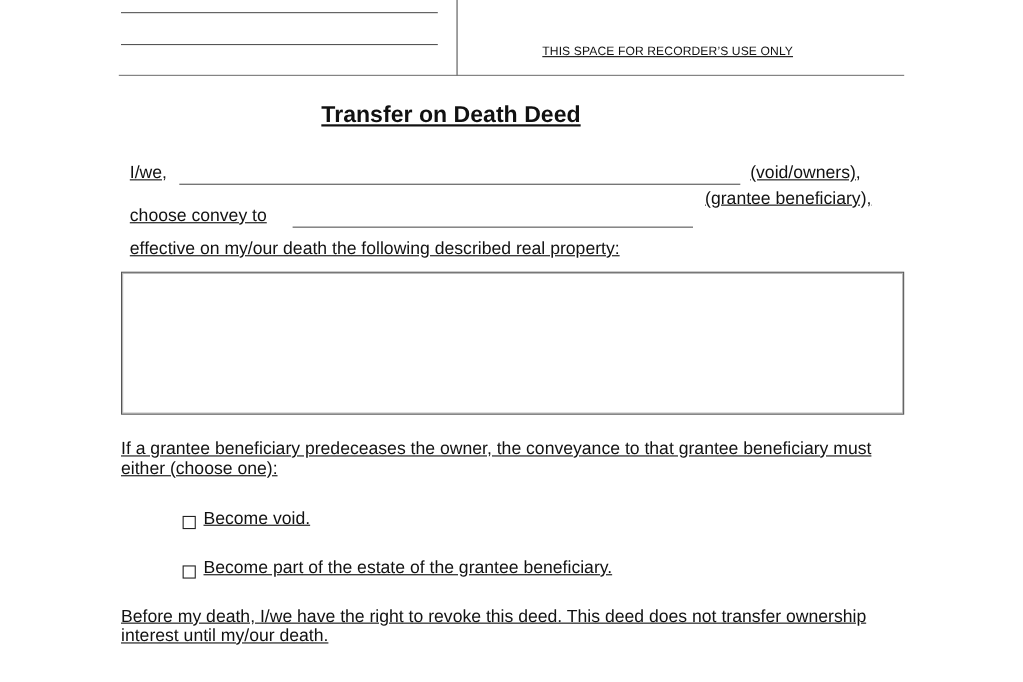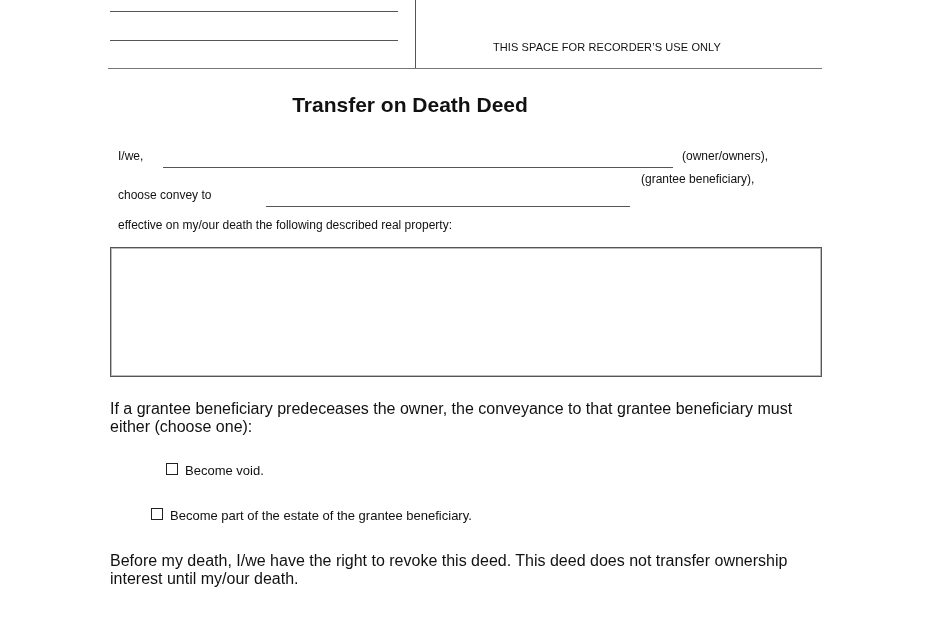--- a/index.html
+++ b/index.html
@@ -1,64 +1,64 @@
 <!DOCTYPE html>
 <html><head>
   <meta charset="utf-8">
   <style>
     html, body { margin: 0; padding: 0; background: #ffffff; }
     body {
       width: 930px; height: 620px; position: relative; overflow: hidden;
       font-family: "Liberation Sans", sans-serif; color: #111111;
     }
-    .abs { position: absolute; }
+    .abs { position: absolute; text-decoration: underline; }
     .hline { position: absolute; height: 0; border-top: 1px solid #555; }
     .vline { position: absolute; width: 0; border-left: 1px solid #555; }
     .recorder { font-size: 11px; letter-spacing: 0.1px; color: #111; }
     .title { font-size: 21px; font-weight: bold; width: 820px; text-align: center; left: 0; }
-    .line-text { font-size: 12px; }
+    .line-text { font-size: 16px; }
     .propbox { border: 1px solid #555; box-shadow: inset 0 0 0 1px #bbb; }
     .para { font-size: 16px; line-height: 18px; width: 720px; }
-    .option { font-size: 13px; display: flex; align-items: flex-start; }
+    .option { font-size: 16px; display: flex; align-items: flex-end; }
     .checkbox {
       width: 12px; height: 12px; border: 1px solid #222; display: inline-block;
       margin-right: 7px; box-sizing: border-box; cursor: pointer; background: #fff;
     }
   </style>
 </head>
 <body>
 
 <div class="hline" style="left:110px; top:11px; width:288px;"></div>
 <div class="hline" style="left:110px; top:40px; width:288px;"></div>
 <div class="vline" style="left:415px; top:0; height:69px;"></div>
 <div class="abs recorder" style="left:493px; top:41px;">THIS SPACE FOR RECORDER’S USE ONLY</div>
 <div class="hline" style="left:108px; top:68px; width:714px; border-top-color:#777;"></div>
 
 <div class="abs title" style="top:93px;">Transfer on Death Deed</div>
 
 <div class="abs line-text" style="left:118px; top:149px;">
   <span>I/we,</span>
 </div>
 <div class="hline" style="left:163px; top:167px; width:510px;"></div>
-<div class="abs line-text" style="left:682px; top:149px;">(owner/owners),</div>
+<div class="abs line-text" style="left:682px; top:149px;">(void/owners),</div>
 
 <div class="abs line-text" style="left:118px; top:188px;">choose convey to</div>
 <div class="hline" style="left:266px; top:206px; width:364px;"></div>
 <div class="abs line-text" style="left:641px; top:172px;">(grantee beneficiary),</div>
 
 <div class="abs line-text" style="left:118px; top:218px;">effective on my/our death the following described real property:</div>
 
 <div class="abs propbox" style="left:110px; top:247px; width:710px; height:128px;">
   <span></span>
 </div>
 
 <div class="abs para" style="left:110px; top:400px;">If a grantee beneficiary predeceases the owner, the conveyance to that grantee beneficiary must either (choose one):</div>
 
 <div class="abs option" style="left:166px; top:463px;">
   <span class="checkbox"></span>
   <span>Become void.</span>
 </div>
-<div class="abs option" style="left:151px; top:508px;">
+<div class="abs option" style="left:166px; top:508px;">
   <span class="checkbox"></span>
   <span>Become part of the estate of the grantee beneficiary.</span>
 </div>
 
 <div class="abs para" style="left:110px; top:552px; width:700px;">Before my death, I/we have the right to revoke this deed. This deed does not transfer ownership interest until my/our death.</div>
 
 </body></html>

